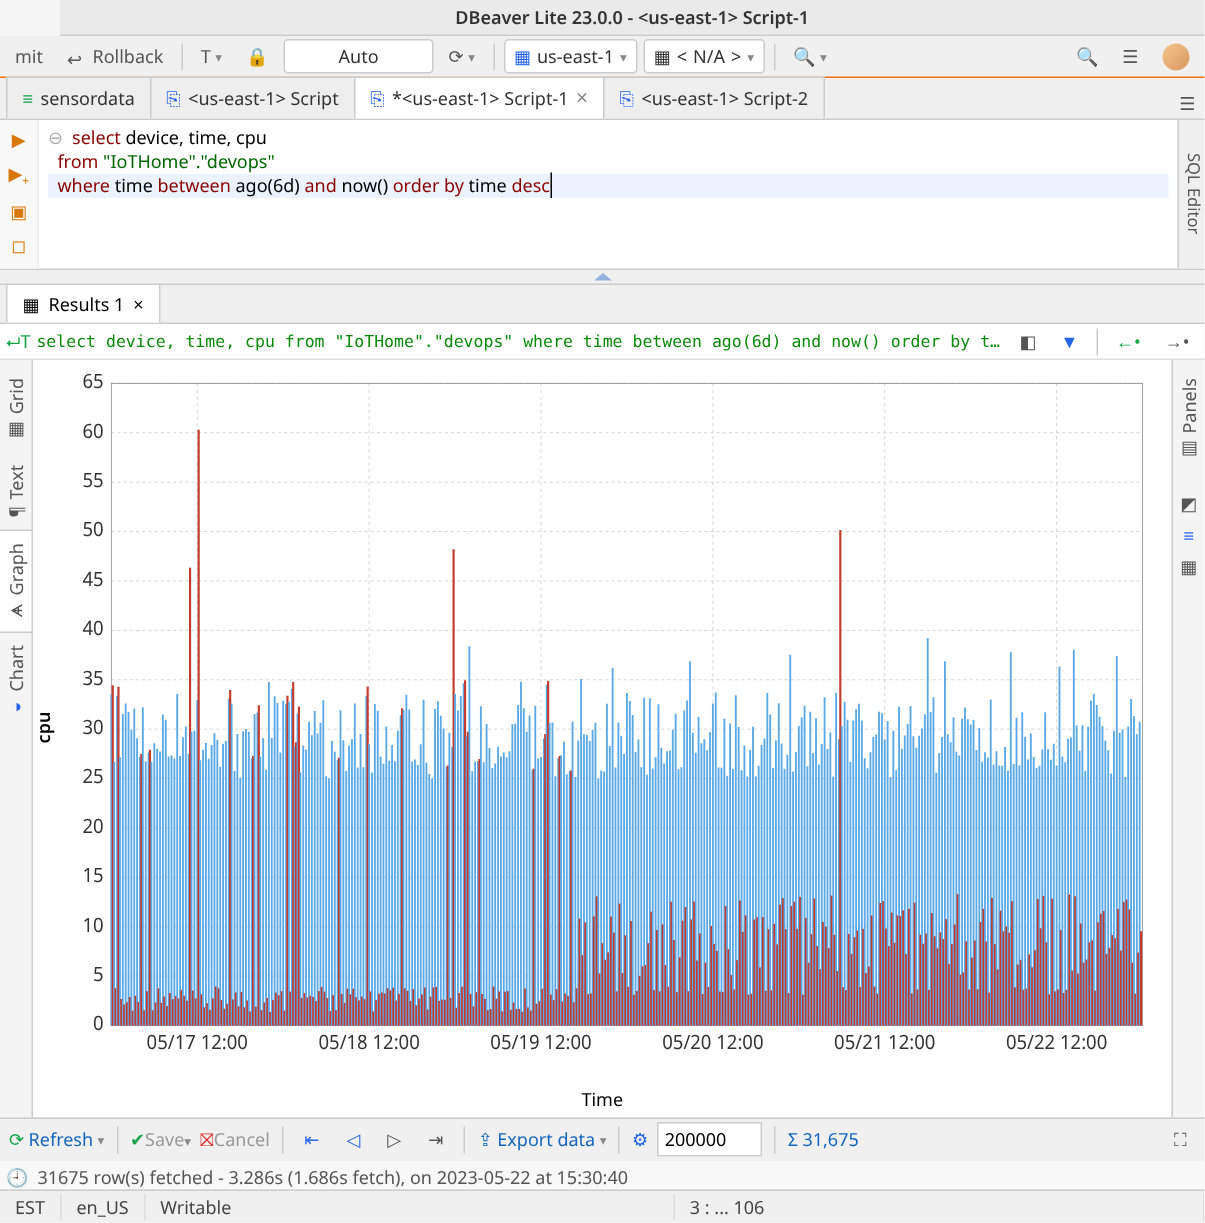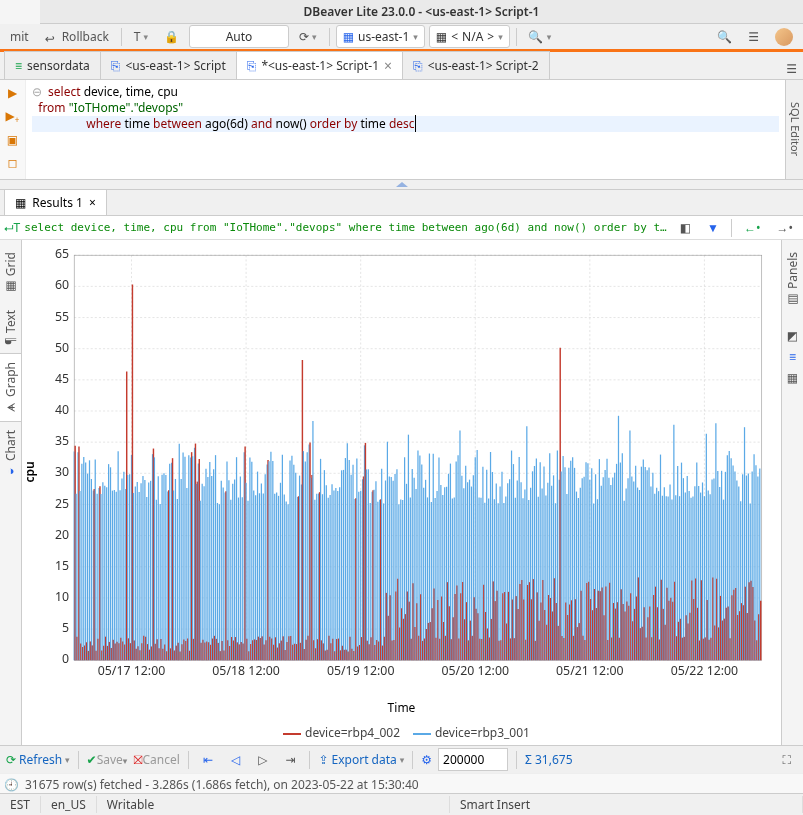--- a/index.html
+++ b/index.html
@@ -1,33 +1,33 @@
 <!DOCTYPE html>
 <html><head>
 <meta charset="utf-8">
 <style>
 *{box-sizing:border-box;margin:0;padding:0;font-family:system-ui,-apple-system,sans-serif;font-size:12px;}
 body{width:803px;height:815px;background:#f5f5f5;display:flex;flex-direction:column;overflow:hidden;}
 .titlebar{height:24px;background:#eaeaea;border-bottom:1px solid #ccc;display:flex;align-items:center;justify-content:center;font-weight:600;color:#333;margin-left:40px;}
-.toolbar1{height:28px;background:#f0f0f0;border-bottom:3px solid #f97316;display:flex;align-items:center;padding:0 4px;gap:4px;}
+.toolbar1{height:28px;background:#f0f0f0;border-bottom:1px solid #f97316;display:flex;align-items:center;padding:0 4px;gap:4px;}
 .tb-btn{display:inline-flex;align-items:center;gap:3px;padding:2px 6px;color:#555;cursor:pointer;border-radius:3px;}
 .tb-sep{width:1px;height:18px;background:#ccc;margin:0 2px;}
 .combo{border:1px solid #ccc;background:#fff;padding:2px 6px;border-radius:3px;display:inline-flex;align-items:center;gap:4px;color:#333;min-width:60px;text-align:center;}
 .combo.wide{min-width:100px;justify-content:center;}
 .ico{width:14px;height:14px;display:inline-block;}
 .flex-spacer{flex:1;}
 .editor-tabs{height:28px;background:#f0f0f0;border-bottom:1px solid #ccc;display:flex;align-items:flex-end;padding-left:4px;gap:0;}
 .etab{padding:5px 10px;border:1px solid #ccc;border-bottom:none;background:#eee;display:flex;align-items:center;gap:5px;color:#333;margin-right:-1px;cursor:pointer;}
 .etab.active{background:#fff;}
 .etab .close{color:#888;cursor:pointer;font-size:14px;line-height:1;}
 .editor-area{height:100px;display:flex;background:#fff;border-bottom:1px solid #ccc;}
 .gutter-left{width:26px;background:#f8f8f8;border-right:1px solid #eee;display:flex;flex-direction:column;align-items:center;padding-top:4px;gap:6px;}
 .code-area{flex:1;padding:4px 6px;font-family:Menlo,Consolas,monospace;font-size:12px;line-height:16px;position:relative;}
 .code-line{white-space:pre;}
-.code-line.hl{background:#eaf3ff;padding-left:48px;}
+.code-line.hl{background:#eaf3ff;}
 .kw{color:#8b0000;font-weight:400;}
 .str{color:#006400;}
 .txt{color:#000;}
 .cursor{border-right:1px solid #000;animation:blink 1s infinite;}
 @keyframes blink{50%{opacity:0;}}
 .gutter-right{width:18px;background:#efefef;border-left:1px solid #ccc;writing-mode:vertical-rl;text-align:center;font-size:11px;color:#555;padding:6px 0;}
 .sash{height:10px;background:#f0f0f0;border-bottom:1px solid #ccc;display:flex;justify-content:center;align-items:center;}
 .sash svg{opacity:.6;}
 .result-tabs{height:26px;background:#f0f0f0;border-bottom:1px solid #ccc;display:flex;align-items:flex-end;padding-left:4px;}
 .rtab{padding:4px 10px;border:1px solid #ccc;border-bottom:none;background:#fff;display:flex;align-items:center;gap:6px;}
@@ -938,24 +938,20 @@
           <line x1="703.4777777777778" y1="396" x2="703.4777777777778" y2="357.8076048915682" stroke="#c43b2e" stroke-width="1.4"></line>
           <line x1="704.4333333333334" y1="396" x2="704.4333333333334" y2="208.23591490953913" stroke="#5aa9e6" stroke-width="1.2"></line>
           <line x1="705.3333333333334" y1="396" x2="705.3333333333334" y2="376.66063112533084" stroke="#c43b2e" stroke-width="1.4"></line>
           <line x1="706.2888888888889" y1="396" x2="706.2888888888889" y2="219.0680017415889" stroke="#5aa9e6" stroke-width="1.2"></line>
           <line x1="707.1888888888889" y1="396" x2="707.1888888888889" y2="351.7101384383859" stroke="#c43b2e" stroke-width="1.4"></line>
           <line x1="708.1444444444445" y1="396" x2="708.1444444444445" y2="211.45056374638807" stroke="#5aa9e6" stroke-width="1.2"></line>
           <line x1="709.0444444444445" y1="396" x2="709.0444444444445" y2="338.7740796772996" stroke="#c43b2e" stroke-width="1.4"></line>
         </svg>
     </div>
     <div class="axis-label-x">Time</div>
-    <div class="legend">
-      <span class="swatch" style="background:#c43b2e"></span><span>device=rbp4_002</span>
-      <span class="swatch" style="background:#5aa9e6"></span><span>device=rbp3_001</span>
-    </div>
   </div>
 
   <div class="side-tabs right">
     <div class="vtab">
         <span>▤</span>
         <span>Panels</span>
       </div>
     <span style="margin-top:10px" class="tb-btn">◩</span>
     <span class="tb-btn blue">≡</span>
     <span class="tb-btn">▦</span>
@@ -995,14 +991,14 @@
 </div>
 
 <div class="status-msg">
   <span style="color:#888;margin-right:6px">🕘</span><span>31675 row(s) fetched - 3.286s (1.686s fetch), on 2023-05-22 at 15:30:40</span>
 </div>
 
 <div class="statusbar">
   <span class="cell">EST</span>
   <span class="cell">en_US</span>
   <span class="cell" style="flex:1">Writable</span>
-  <span class="cell" style="flex:1">Smart Insert</span>
+  <span class="cell" style="flex:1">3 : ... 106</span>
 </div>
 
 </body></html>

